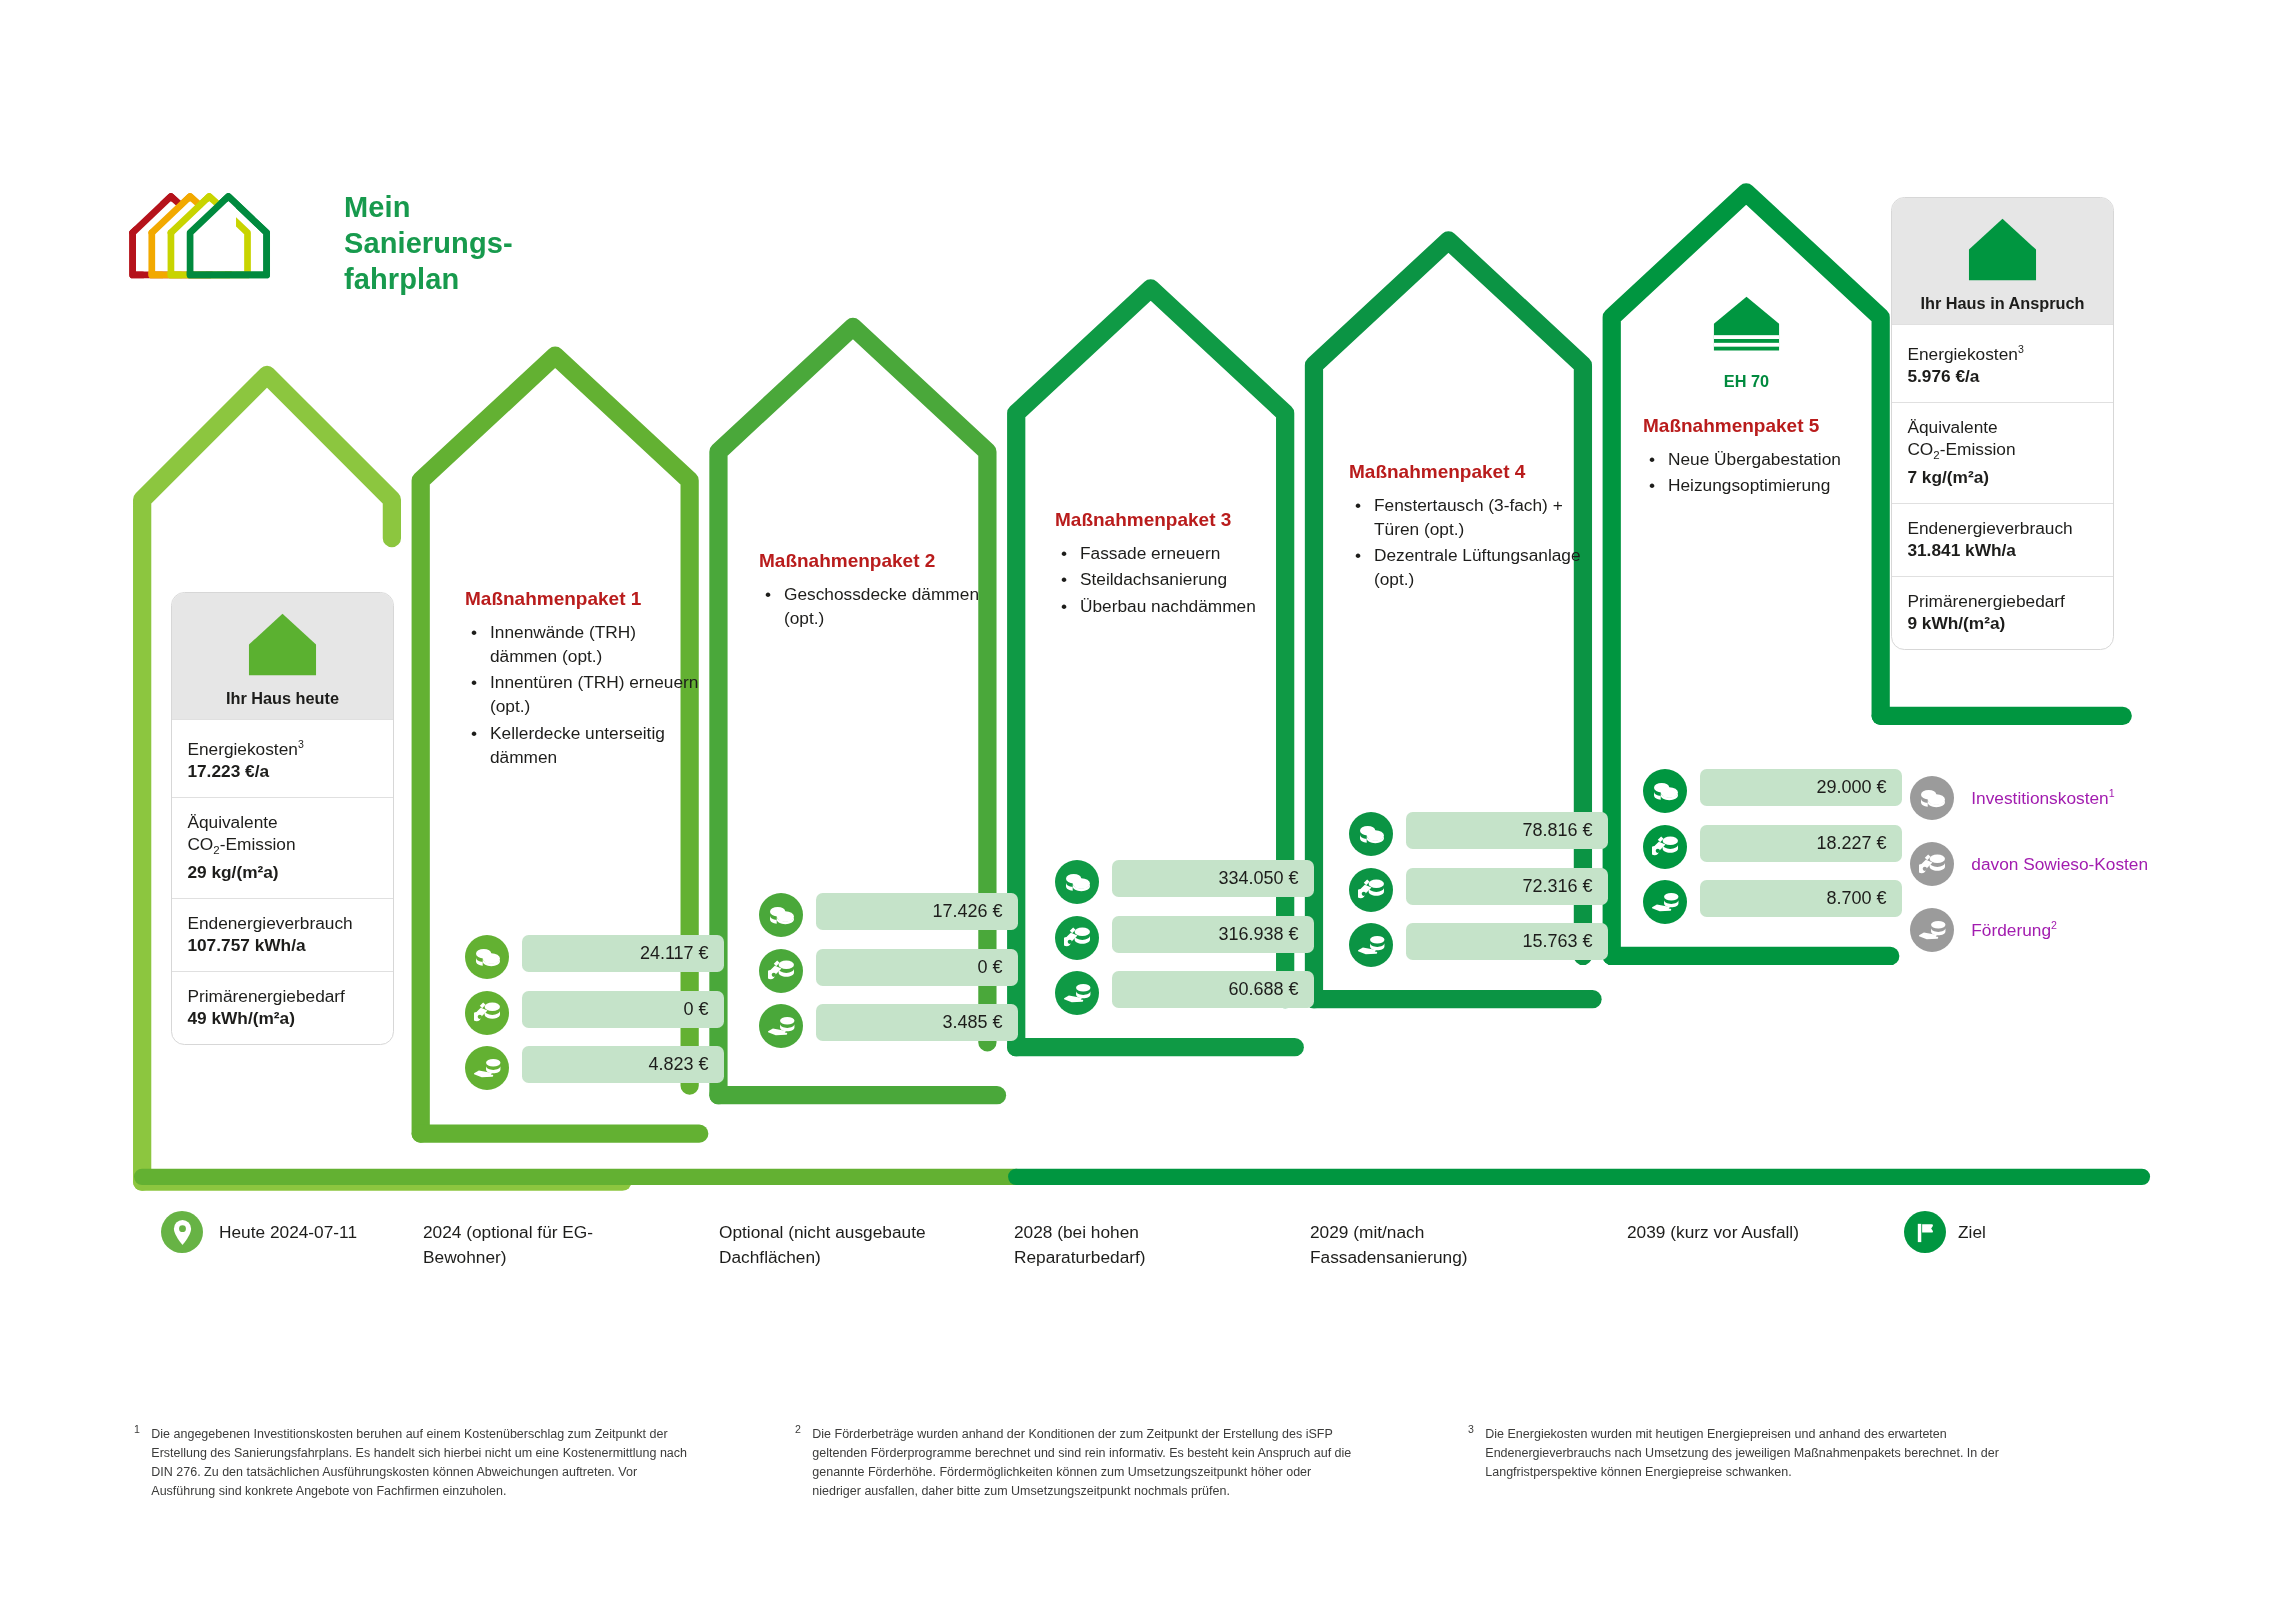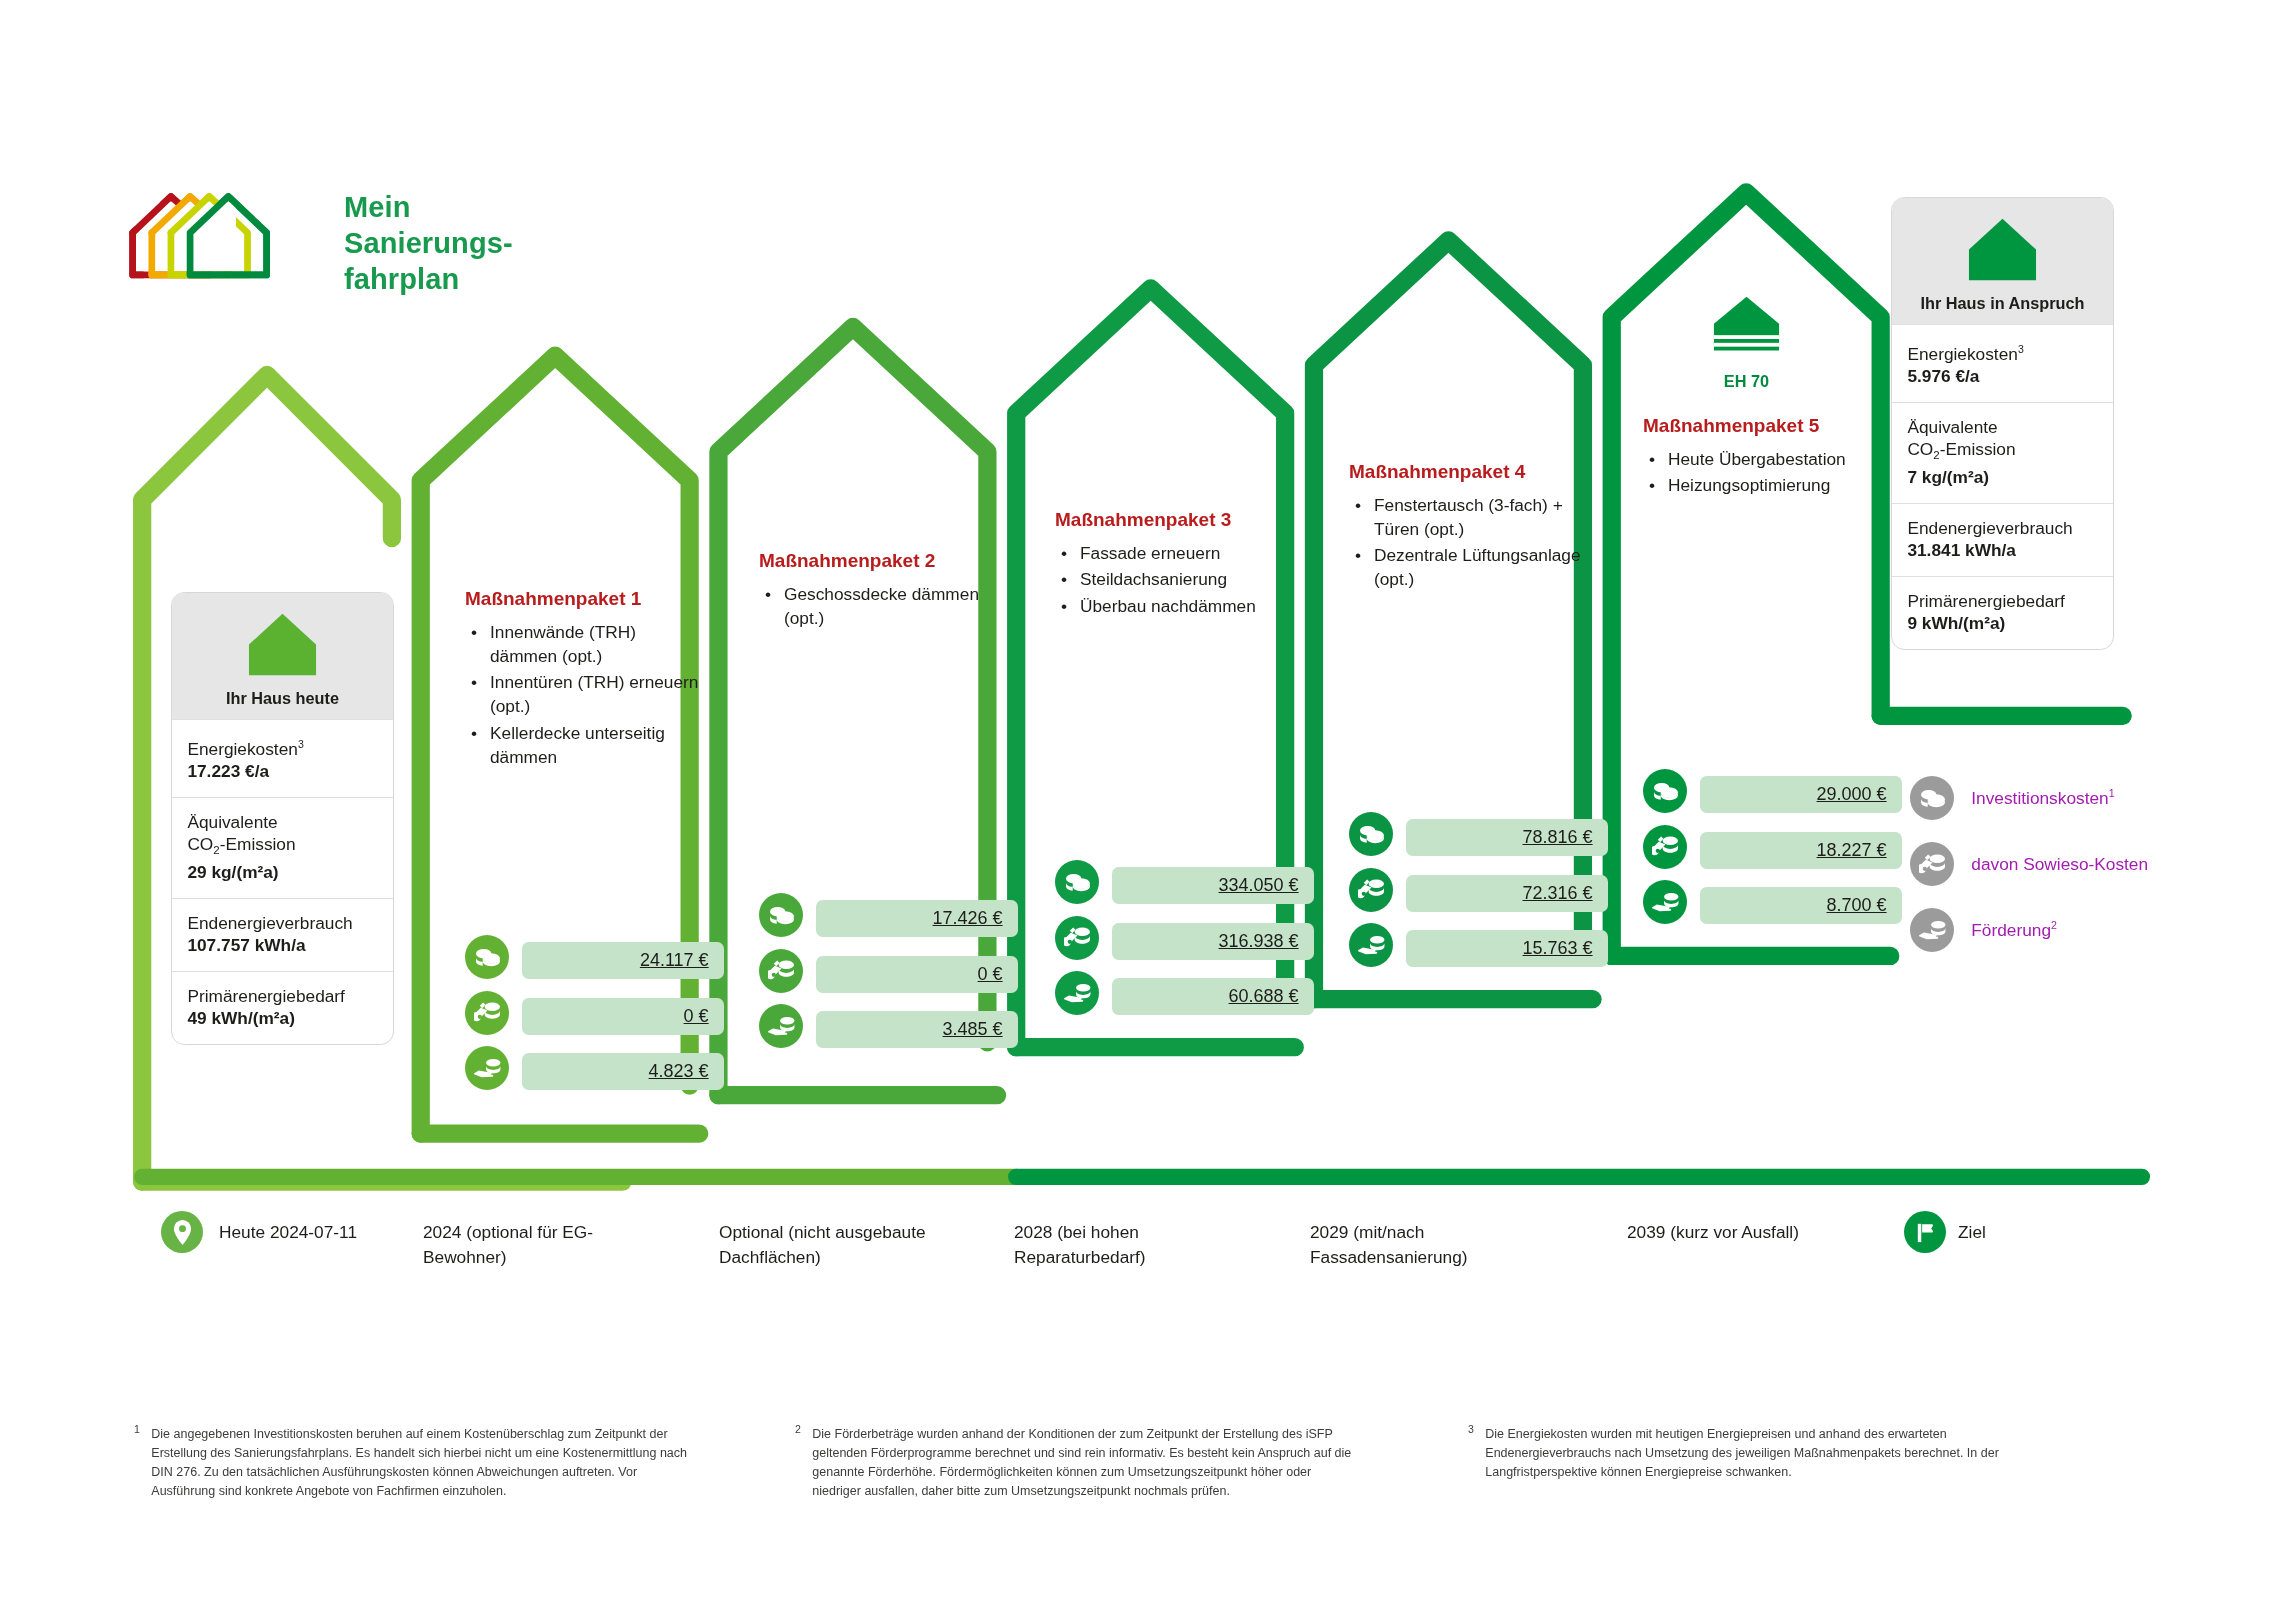--- a/index.html
+++ b/index.html
@@ -31,21 +31,21 @@
 
   
   .pkg{position:absolute;width:240px;}
   .pkg-title{font-size:19px;font-weight:bold;color:#b91c1c;margin:0 0 9.6px;}
   .pkg ul{margin:0;padding:0 0 0 25px;list-style:none;}
   .pkg li{position:relative;font-size:17.3px;line-height:24px;color:#1d1d1b;margin-bottom:2.9px;}
   .pkg li:before{content:"\2022";position:absolute;left:-19px;top:0;font-size:17.3px;color:#1d1d1b;}
 
   
   .costs{position:absolute;width:259px;}
-  .cost-row{display:flex;align-items:flex-end;margin-bottom:11.5px;text-decoration:underline;}
+  .cost-row{display:flex;align-items:flex-start;margin-bottom:11.5px;}
   .cost-ico{width:44px;height:44px;border-radius:50%;flex:0 0 44px;margin-right:13.4px;
             display:flex;align-items:center;justify-content:center;}
   .cost-pill{flex:1 1 auto;height:37px;border-radius:6.7px;background:#c5e3c9;
              display:flex;align-items:center;justify-content:flex-end;
              padding-right:15.4px;box-sizing:border-box;font-size:18px;color:#1d1d1b;}
 
   
   .eh{position:absolute;text-align:center;width:115px;}
   .eh-label{font-size:16.3px;font-weight:bold;color:#008a3e;margin-top:5.8px;}
 
@@ -208,21 +208,21 @@
     <div class="pkg-title">Maßnahmenpaket 4</div>
     <ul>
       <li>Fenstertausch (3-fach) + Türen (opt.)</li>
       <li>Dezentrale Lüftungsanlage (opt.)</li>
     </ul>
   </div>
 
   <div class="pkg" style="left:1643px;top:415px;">
     <div class="pkg-title">Maßnahmenpaket 5</div>
     <ul>
-      <li>Heute Übergabestation</li>
+      <li>Neue Übergabestation</li>
       <li>Heizungsoptimierung</li>
     </ul>
   </div>
 
   <div class="eh" style="left:1689px;top:293px;">
     <svg width="73" height="69" viewBox="0 0 76 72">
       <path d="M38 4 L72 32 L72 60 L4 60 L4 32 Z" fill="#009640"></path>
       <rect x="4" y="44" width="68" height="4" fill="#ffffff"></rect>
       <rect x="4" y="52" width="68" height="4" fill="#ffffff"></rect>
     </svg>

